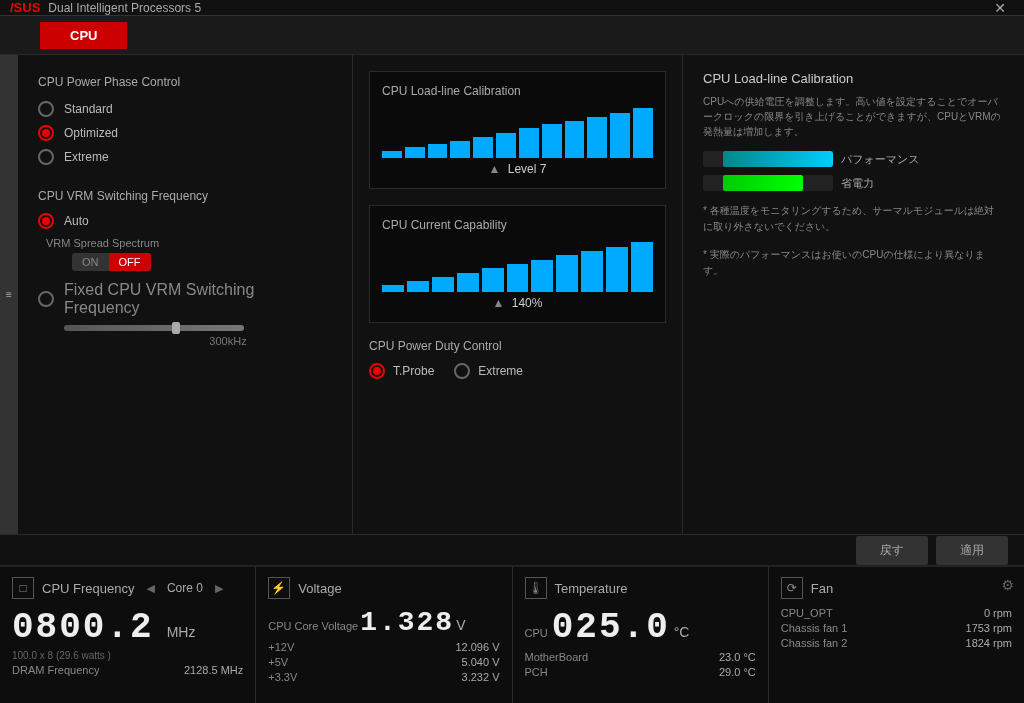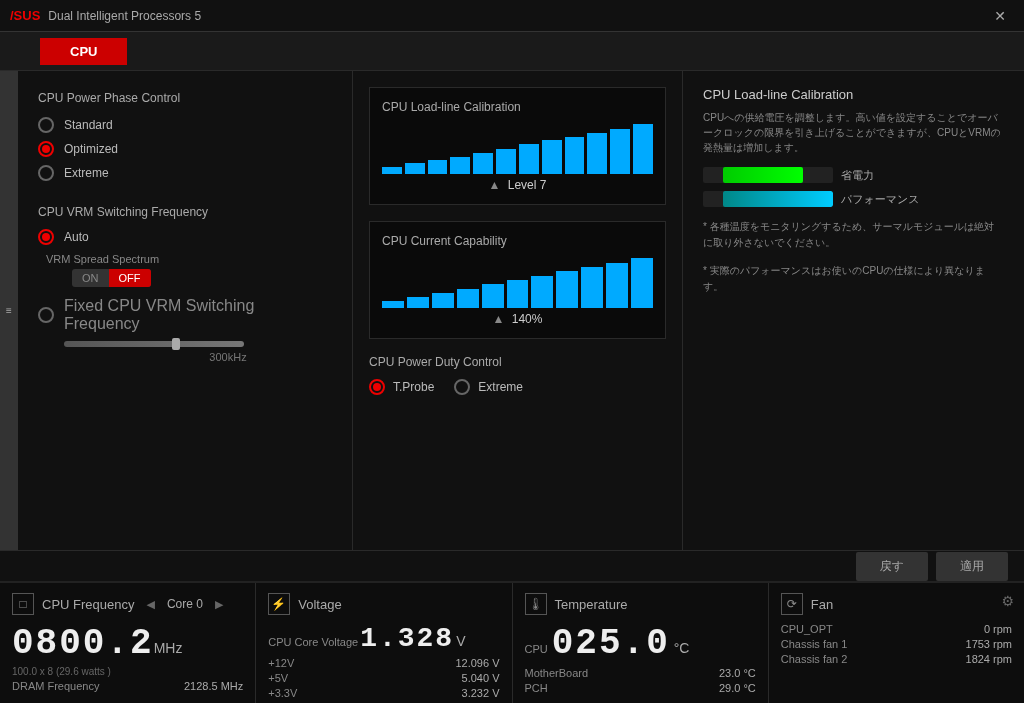--- a/index.html
+++ b/index.html
@@ -8,21 +8,21 @@
       height: 703px;
       background: #1a1a1a;
       font-family: Arial, sans-serif;
       overflow: hidden;
       color: #ccc;
     }
 
     
     #title-bar {
       background: #111;
-      height: 32px;
+      height: 16px;
       display: flex;
       align-items: center;
       padding: 0 10px;
       border-bottom: 1px solid #333;
     }
     #title-bar .logo {
       color: #fff;
       font-size: 13px;
       font-weight: bold;
       margin-right: 8px;
@@ -532,29 +532,29 @@
       </div>
     </div>
   </div>
 
   <div id="right-panel">
     <div class="calibration-title">CPU Load-line Calibration</div>
     <div class="calibration-desc">CPUへの供給電圧を調整します。高い値を設定することでオーバークロックの限界を引き上げることができますが、CPUとVRMの発熱量は増加します。</div>
 
     <div class="meter-row">
       <div class="meter-bg">
-        <div class="meter-bar green"></div>
-      </div>
-      <div class="meter-label">省電力</div>
+        <div class="meter-bar cyan"></div>
+      </div>
+      <div class="meter-label">パフォーマンス</div>
     </div>
     <div class="meter-row">
       <div class="meter-bg">
-        <div class="meter-bar cyan"></div>
-      </div>
-      <div class="meter-label">パフォーマンス</div>
+        <div class="meter-bar green"></div>
+      </div>
+      <div class="meter-label">省電力</div>
     </div>
 
     <div class="calibration-note">* 各種温度をモニタリングするため、サーマルモジュールは絶対に取り外さないでください。</div>
     <div class="calibration-note">* 実際のパフォーマンスはお使いのCPUの仕様により異なります。</div>
   </div>
 
 </div>
 
 <div id="action-bar">
   <button class="action-btn">戻す</button>
@@ -564,21 +564,21 @@
 <div id="status-bar">
 
   <div class="status-panel">
     <div class="status-panel-header">
       <div class="status-icon">□</div>
       <span class="status-panel-title">CPU Frequency</span>
       <span class="nav-arrow">◀</span>
       <span class="core-label">Core 0</span>
       <span class="nav-arrow">▶</span>
     </div>
-    <div style="display:flex; align-items:baseline; gap:0;">
+    <div style="display:flex; align-items:baseline; gap:13px;">
       <span class="big-value">0800.2</span>
       <span class="big-unit">MHz</span>
     </div>
     <div class="sub-info">100.0 x 8  (29.6  watts )</div>
     <div class="data-row">
       <span>DRAM Frequency</span>
       <span class="val">2128.5 MHz</span>
     </div>
 
   </div>

